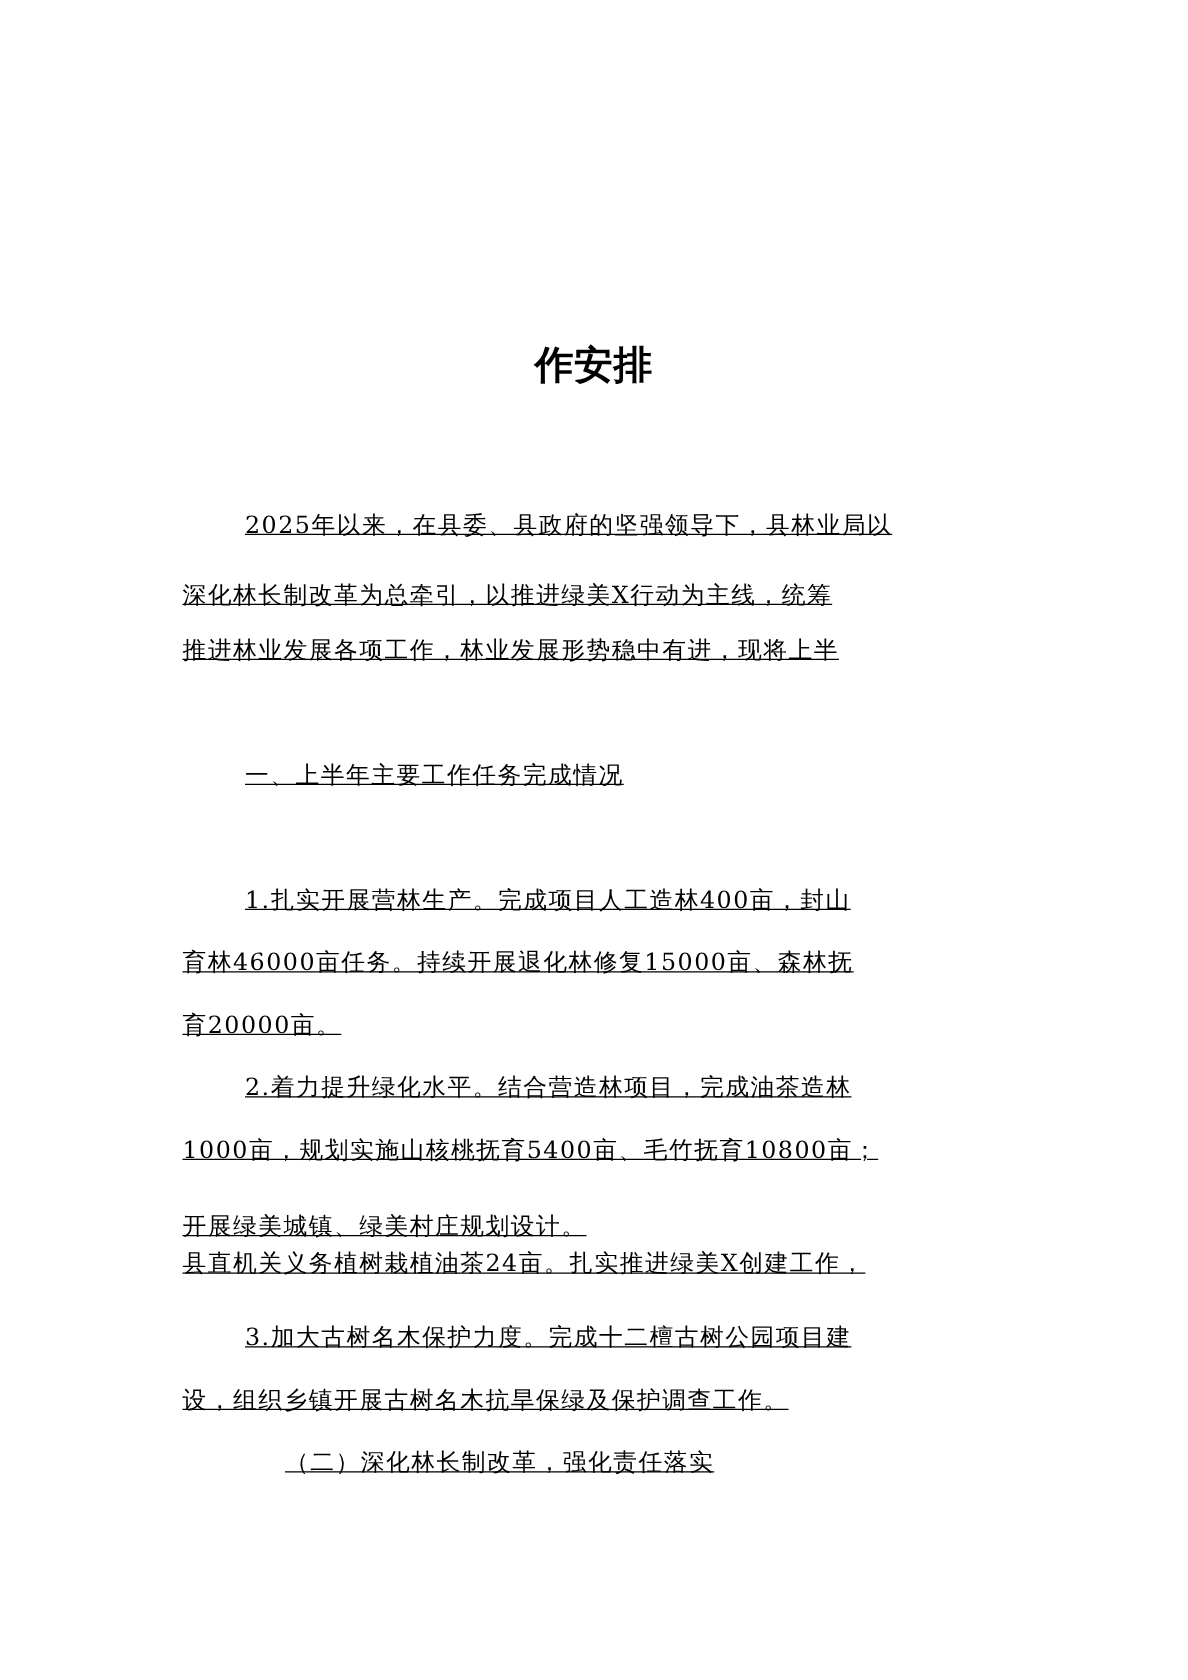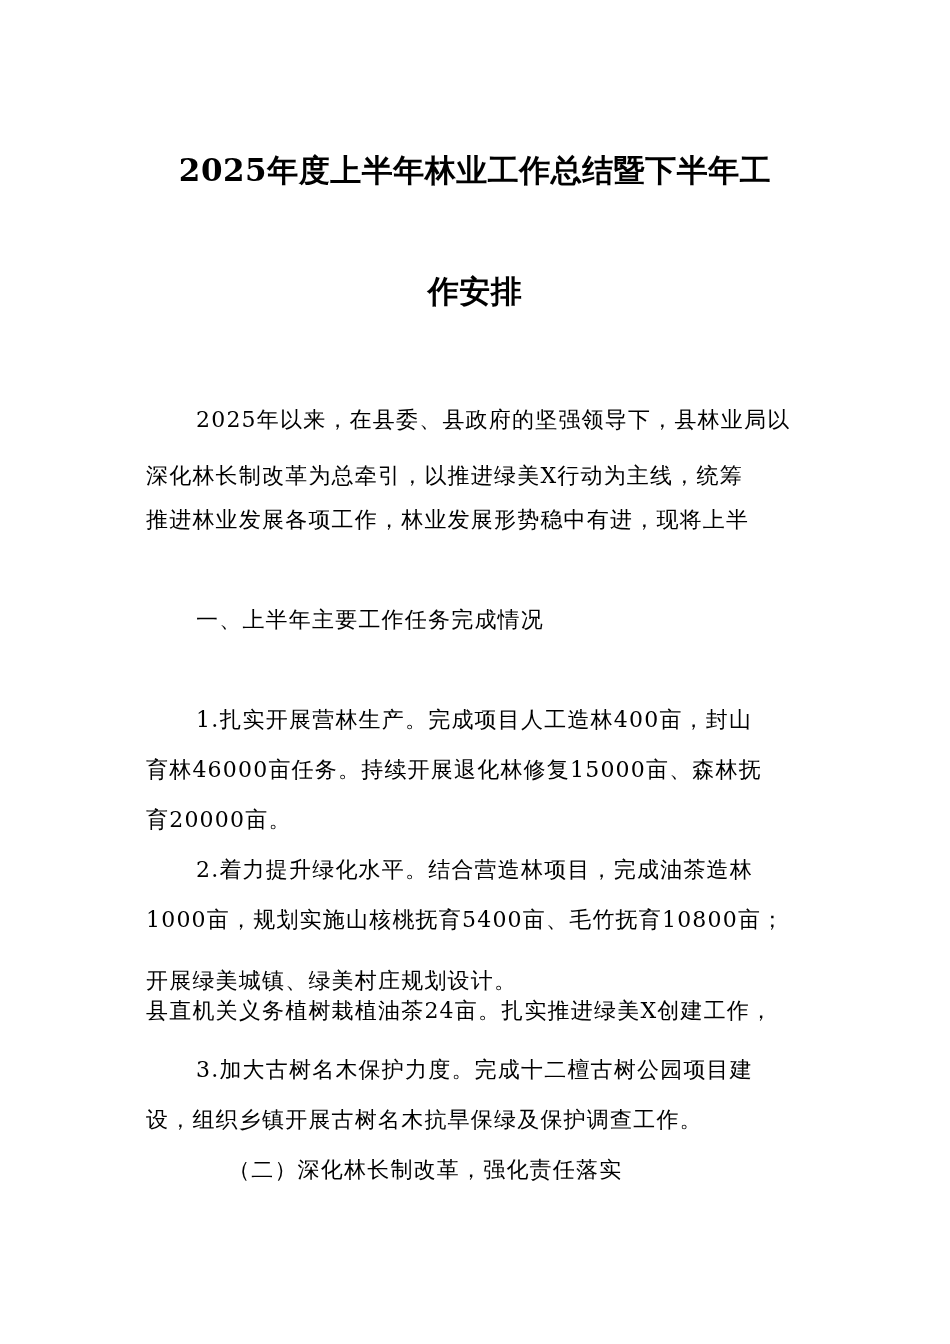--- a/index.html
+++ b/index.html
@@ -30,34 +30,34 @@
       text-align: center;
       font-size: 31px;
       font-weight: bold;
       letter-spacing: 0.5px;
       white-space: nowrap;
     }
     .title-line.l1 { top: 150px; }
     .title-line.l2 { top: 271px; }
     .line {
       position: absolute;
-      font-size: 22px;
+      font-size: 19px;
       line-height: 30px;
       white-space: nowrap;
       letter-spacing: 1.2px;
+      text-decoration: underline;
     }
     .indent { left: 196px; }
     .flush { left: 146px; }
     .sub { left: 202px; }
   </style>
 </head>
 <body>
 
 <div class="page">
-  <div class="title-line l1">2025年度上半年林业工作总结暨下半年工</div>
   <div class="title-line l2">作安排</div>
 
   <div class="line indent" style="top: 405px;">2025年以来，在县委、县政府的坚强领导下，县林业局以</div>
   <div class="line flush" style="top: 461px;">深化林长制改革为总牵引，以推进绿美X行动为主线，统筹</div>
   <div class="line flush" style="top: 505px;">推进林业发展各项工作，林业发展形势稳中有进，现将上半</div>
   <div class="line indent" style="top: 605px;">一、上半年主要工作任务完成情况</div>
   <div class="line indent" style="top: 705px;">1.扎实开展营林生产。完成项目人工造林400亩，封山</div>
   <div class="line flush" style="top: 755px;">育林46000亩任务。持续开展退化林修复15000亩、森林抚</div>
   <div class="line flush" style="top: 805px;">育20000亩。</div>
   <div class="line indent" style="top: 855px;">2.着力提升绿化水平。结合营造林项目，完成油茶造林</div>

